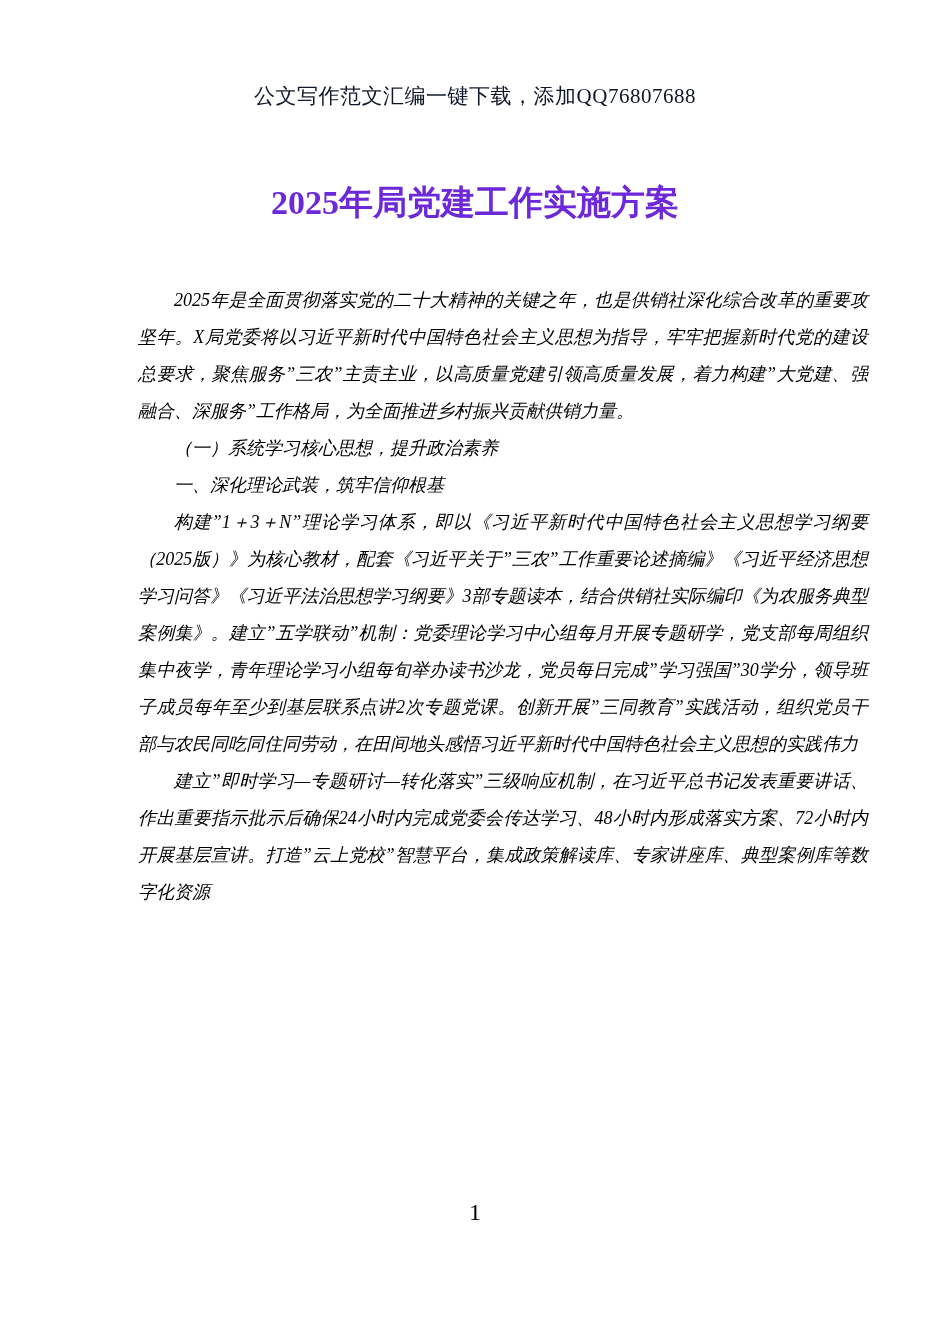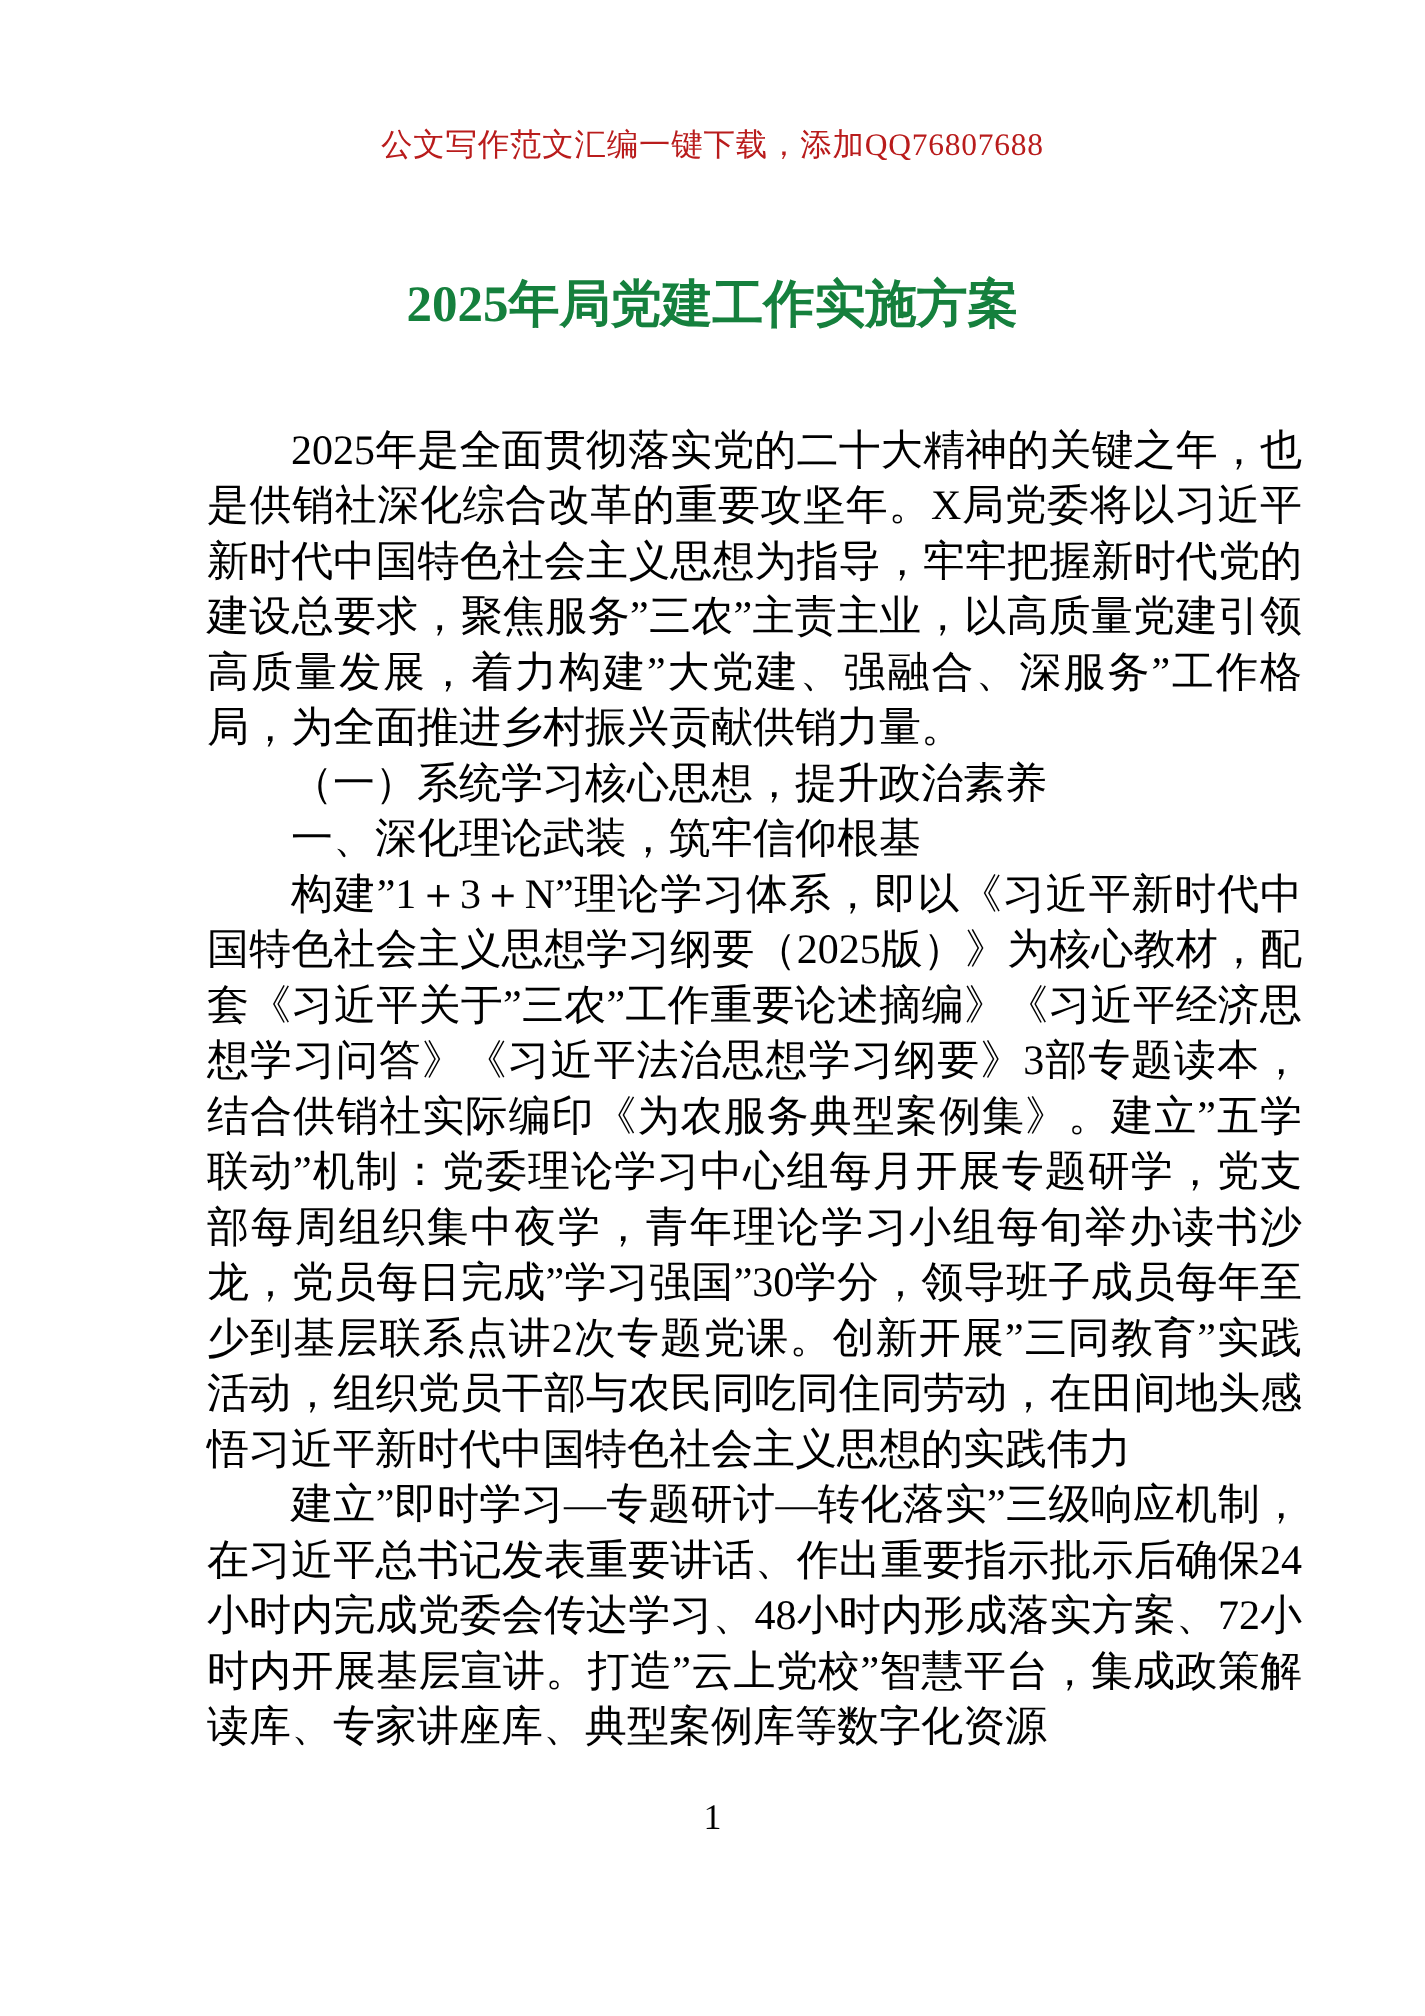--- a/index.html
+++ b/index.html
@@ -14,36 +14,37 @@
     margin: 0 auto;
     background: #ffffff;
     overflow: hidden;
     color: #000000;
   }
   .notice {
     margin-top: 82px;
     text-align: center;
     font-size: 21px;
     letter-spacing: 0.5px;
-    color: #b91c1c;
+    color: #0f172a;
     font-family: "Liberation Serif", "DejaVu Serif", serif;
   }
   .doc-title {
     margin-top: 70px;
     text-align: center;
     font-size: 34px;
     font-weight: bold;
-    color: #15803d;
+    color: #6d28d9;
   }
   .content {
     margin: 56px 82px 0 138px;
-    font-size: 28px;
+    font-size: 18px;
     line-height: 37px;
     text-align: justify;
     color: #000000;
+    font-style: italic;
   }
   .content p.para {
     text-indent: 2em;
   }
   .page-number {
     position: absolute;
     bottom: 118px;
     left: 0;
     width: 100%;
     text-align: center;

